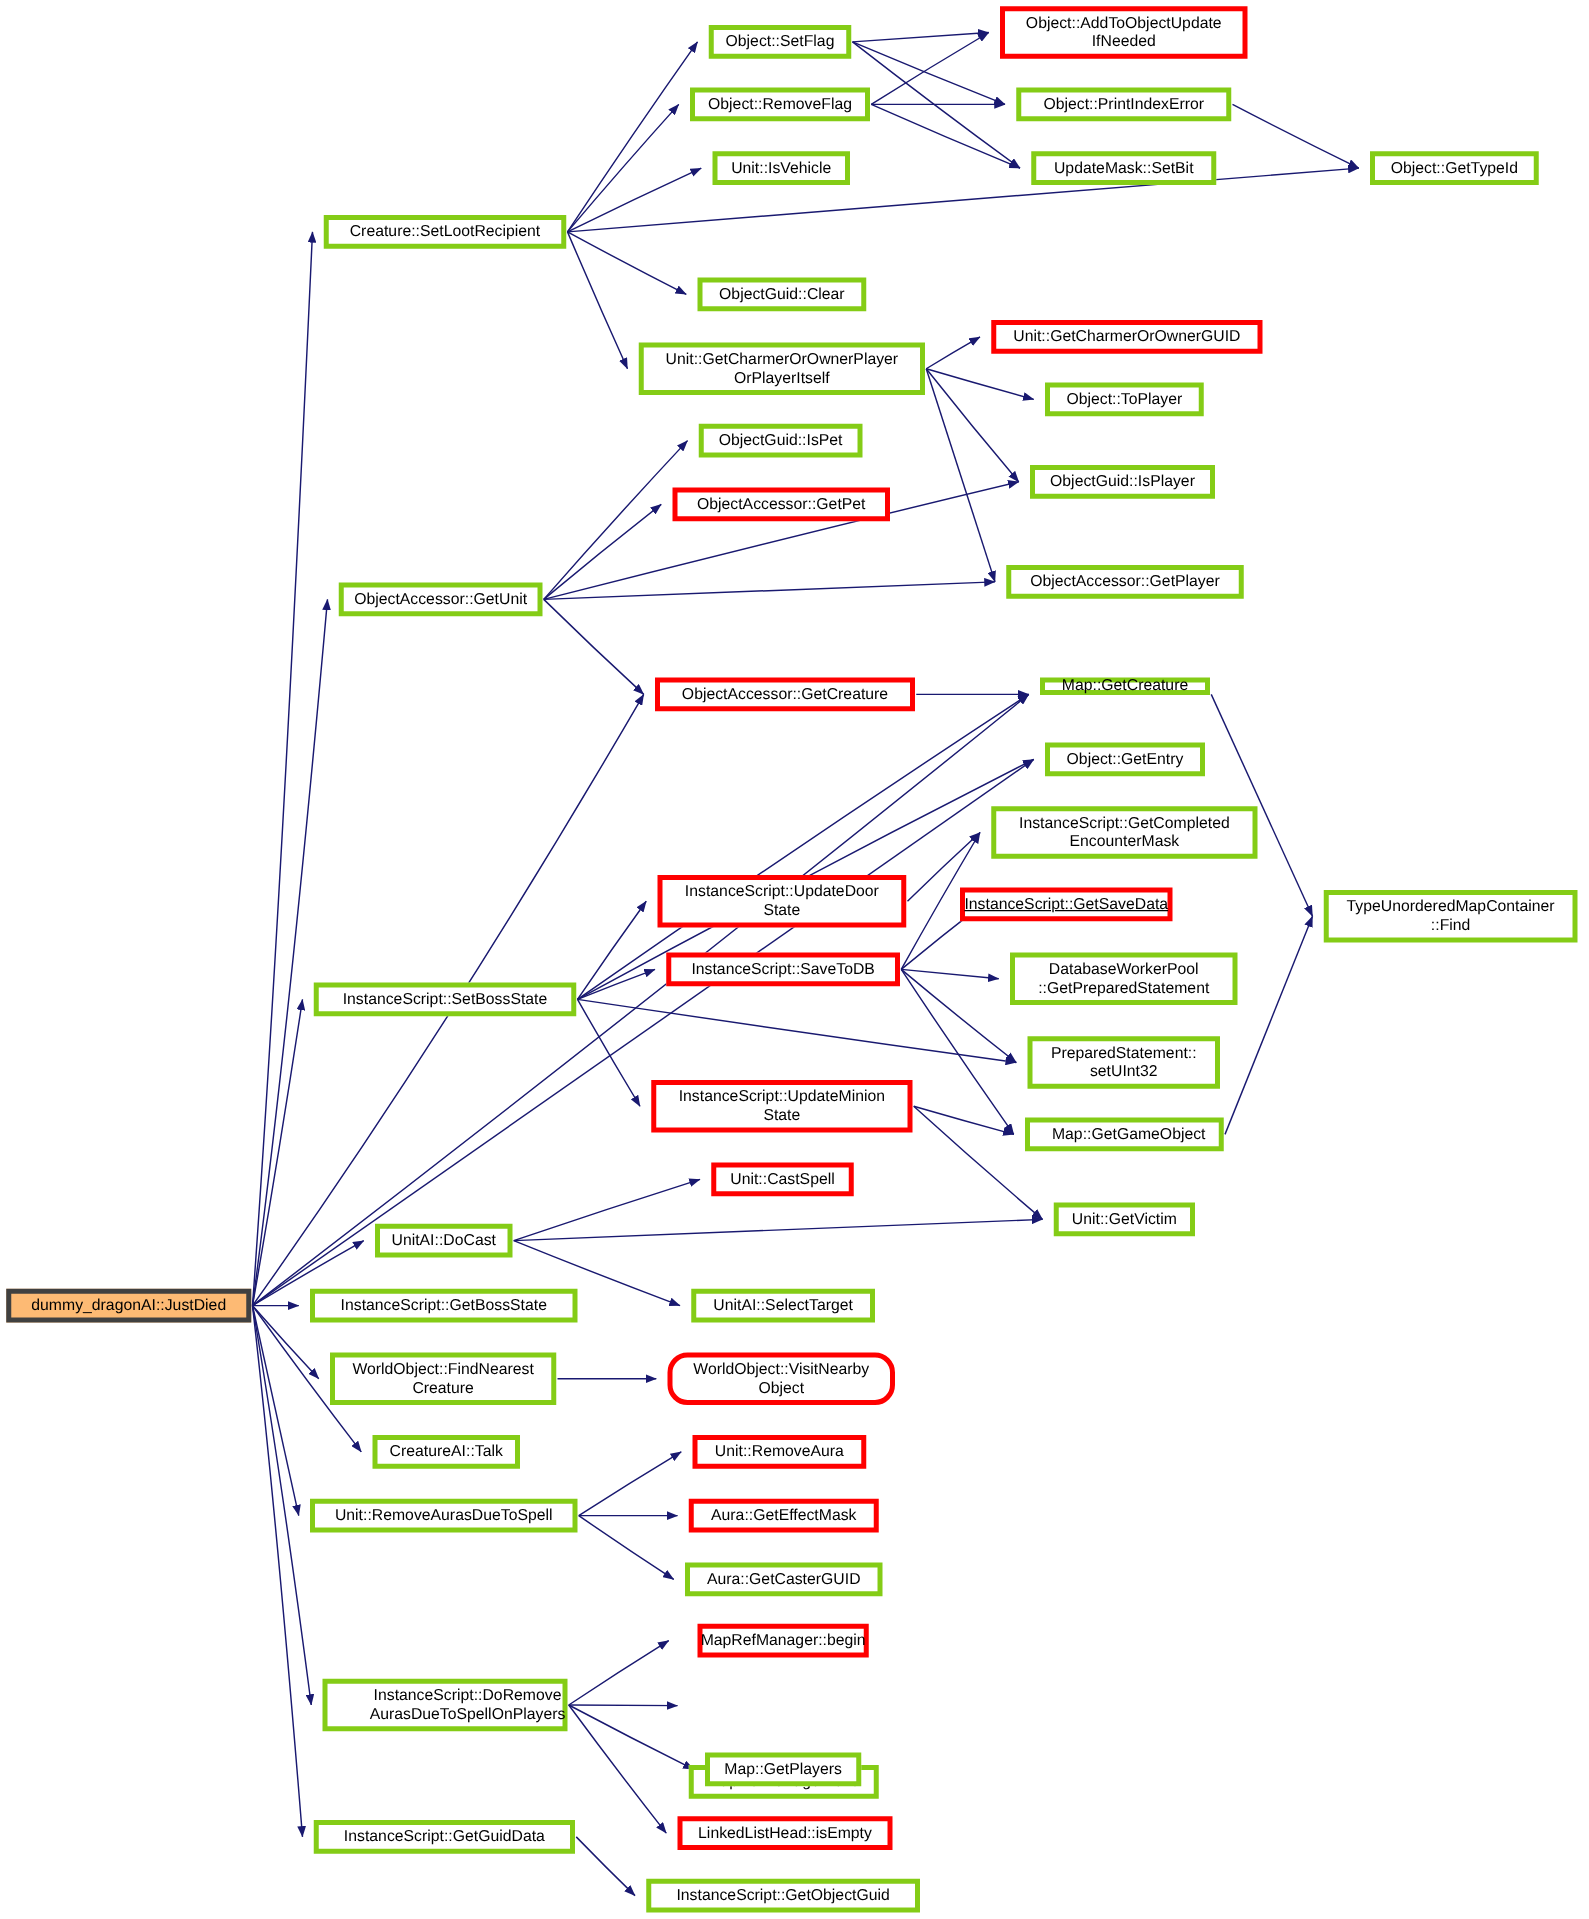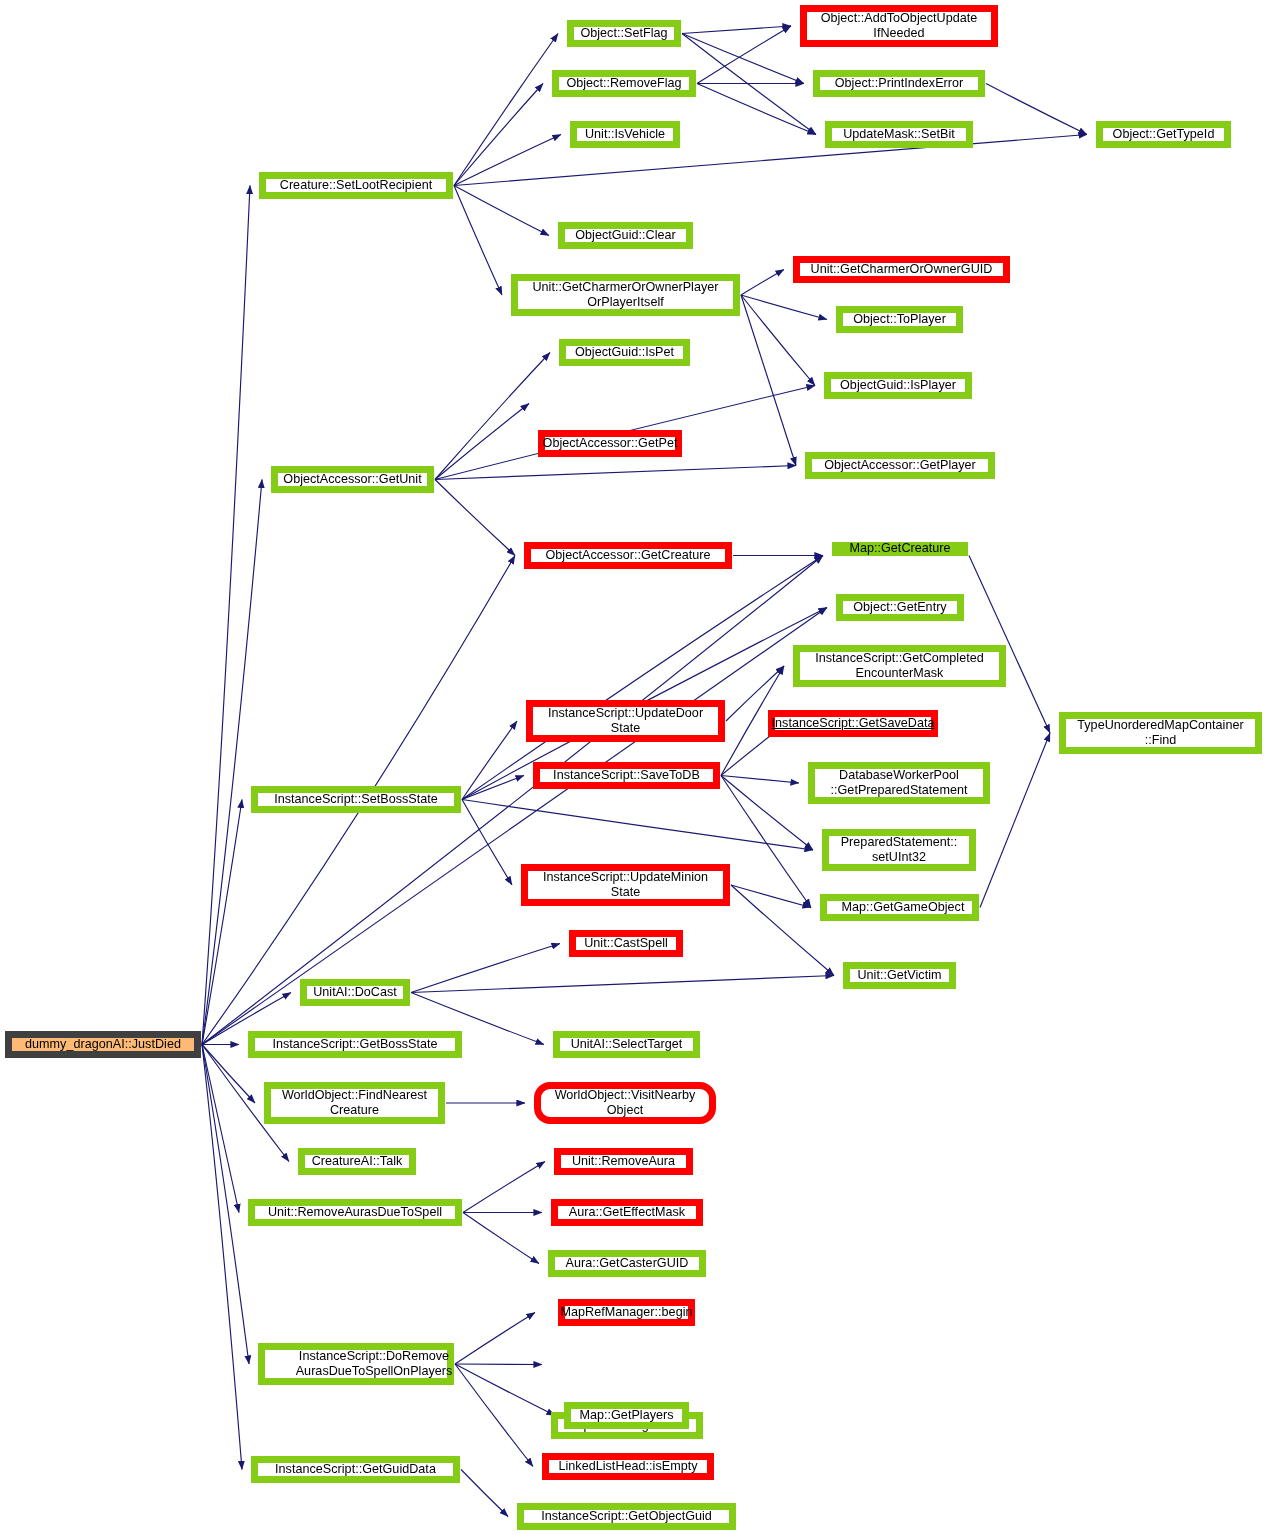--- a/index.html
+++ b/index.html
@@ -25,21 +25,21 @@
     pointer-events: none;
   }
   .node {
     position: absolute;
     box-sizing: border-box;
     display: flex;
     align-items: center;
     justify-content: center;
     text-align: center;
     background: #ffffff;
-    border: 7px solid #84cc16;
+    border: 4px solid #84cc16;
     color: #000000;
     font-size: 12.6px;
     line-height: 1.22;
     letter-spacing: 0.02px;
     white-space: pre-line;
     padding: 0 4px;
     cursor: default;
   }
   .node.red {
     border-color: #ff0000;
@@ -134,21 +134,21 @@
       <div class="node" style="left: 813px; top: 70px; width: 172px; height: 27px;">Object::PrintIndexError</div>
       <div class="node" style="left: 825px; top: 121px; width: 148px; height: 27px;">UpdateMask::SetBit</div>
       <div class="node" style="left: 570px; top: 121px; width: 110px; height: 27px;">Unit::IsVehicle</div>
       <div class="node" style="left: 1096px; top: 121px; width: 135px; height: 27px;">Object::GetTypeId</div>
       <div class="node" style="left: 558px; top: 222px; width: 135px; height: 27px;">ObjectGuid::Clear</div>
       <div class="node" style="left: 511px; top: 274px; width: 229px; height: 42px;">Unit::GetCharmerOrOwnerPlayer
 OrPlayerItself</div>
       <div class="node red" style="left: 793px; top: 256px; width: 217px; height: 27px;">Unit::GetCharmerOrOwnerGUID</div>
       <div class="node" style="left: 836px; top: 306px; width: 127px; height: 27px;">Object::ToPlayer</div>
       <div class="node" style="left: 559px; top: 339px; width: 131px; height: 27px;">ObjectGuid::IsPet</div>
-      <div class="node red" style="left: 538px; top: 390px; width: 144px; height: 27px; margin-top: 40px;">ObjectAccessor::GetPet</div>
+      <div class="node red" style="left: 538px; top: 390px; width: 174px; height: 27px;">ObjectAccessor::GetPet</div>
       <div class="node" style="left: 824px; top: 372px; width: 148px; height: 27px;">ObjectGuid::IsPlayer</div>
       <div class="node" style="left: 805px; top: 452px; width: 190px; height: 27px;">ObjectAccessor::GetPlayer</div>
       <div class="node" style="left: 271px; top: 466px; width: 163px; height: 27px;">ObjectAccessor::GetUnit</div>
       <div class="node red" style="left: 524px; top: 542px; width: 208px; height: 27px;">ObjectAccessor::GetCreature</div>
       <div class="node" style="left: 832px; top: 542px; width: 136px; height: 14px;">Map::GetCreature</div>
       <div class="node" style="left: 836px; top: 594px; width: 128px; height: 27px;">Object::GetEntry</div>
       <div class="node" style="left: 793px; top: 645px; width: 213px; height: 42px;">InstanceScript::GetCompleted
 EncounterMask</div>
       <div class="node" style="left: 1059px; top: 712px; width: 203px; height: 42px;">TypeUnorderedMapContainer
 ::Find</div>

